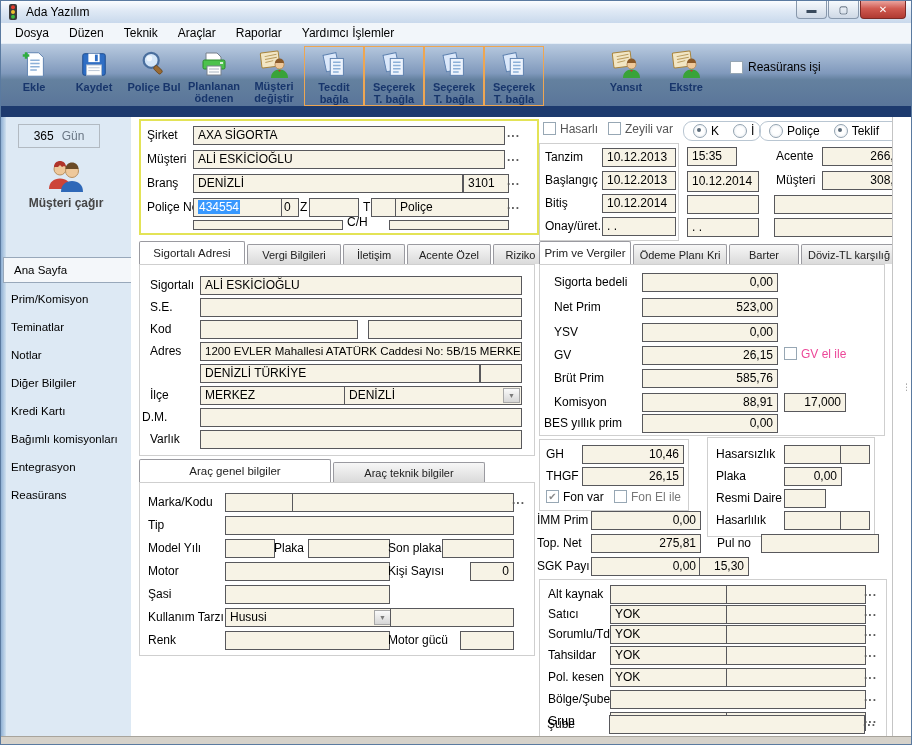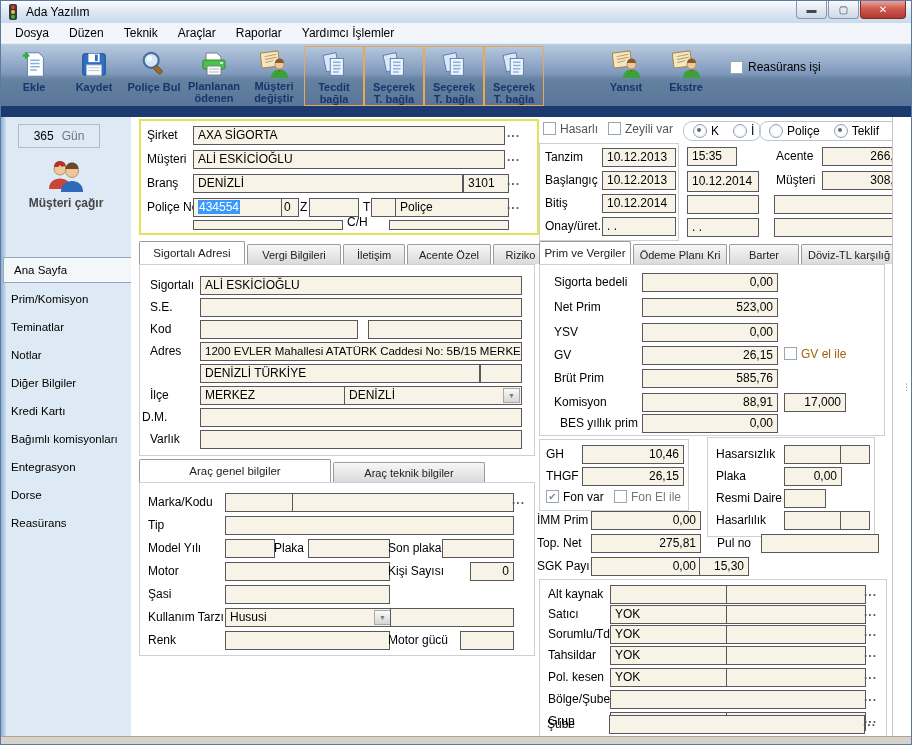--- a/index.html
+++ b/index.html
@@ -264,21 +264,20 @@
     </div>
     <div class="nav">
       <div class="nitem active">Ana Sayfa</div>
       <div class="nitem">Prim/Komisyon</div>
       <div class="nitem">Teminatlar</div>
       <div class="nitem">Notlar</div>
       <div class="nitem">Diğer Bilgiler</div>
       <div class="nitem">Kredi Kartı</div>
       <div class="nitem">Bağımlı komisyonları</div>
       <div class="nitem">Entegrasyon</div>
-      <div class="nitem">Dorse</div>
       <div class="nitem">Reasürans</div>
     </div>
   </div>
 
   <div class="main">
 
     <div class="yellowpanel" style="left:8px;top:2px;width:396px;height:112px">
       <span class="lbl" style="left:6px;top:5px">Şirket</span>
       <div class="fld" style="left:52px;top:5px;width:302px">AXA SİGORTA</div>
       <span class="dots" style="left:366px;top:5px">...</span>
@@ -404,28 +403,28 @@
       <span class="lbl" style="left:14px;top:8px">Sigorta bedeli</span>
       <div class="fld num" style="left:102px;top:8px;width:126px">0,00</div>
       <span class="lbl" style="left:14px;top:33px">Net Prim</span>
       <div class="fld num" style="left:102px;top:33px;width:126px">523,00</div>
       <span class="lbl" style="left:14px;top:58px">YSV</span>
       <div class="fld num" style="left:102px;top:58px;width:126px">0,00</div>
       <span class="lbl" style="left:14px;top:81px">GV</span>
       <div class="fld num" style="left:102px;top:81px;width:126px">26,15</div>
       <span class="cb" style="left:244px;top:82px">
         <span class="cbx"></span>
-        <span style="color:#a16207">GV el ile</span>
+        <span style="color:#ec4899">GV el ile</span>
       </span>
       <span class="lbl" style="left:14px;top:104px">Brüt Prim</span>
       <div class="fld num" style="left:102px;top:104px;width:126px">585,76</div>
       <span class="lbl" style="left:14px;top:128px">Komisyon</span>
       <div class="fld num" style="left:102px;top:128px;width:126px">88,91</div>
       <div class="fld num" style="left:244px;top:128px;width:52px">17,000</div>
-      <span class="lbl" style="left:20px;top:149px">BES yıllık prim</span>
+      <span class="lbl" style="left:4px;top:149px">BES yıllık prim</span>
       <div class="fld num" style="left:102px;top:149px;width:126px">0,00</div>
     </div>
 
     <div class="grp" style="left:408px;top:322px;width:148px;height:70px">
       <span class="lbl" style="left:6px;top:5px">GH</span>
       <div class="fld num" style="left:42px;top:5px;width:92px">10,46</div>
       <span class="lbl" style="left:6px;top:27px">THGF</span>
       <div class="fld num" style="left:42px;top:27px;width:92px">26,15</div>
       <span class="cb" style="left:6px;top:50px">
         <span class="cbx">✔</span>

